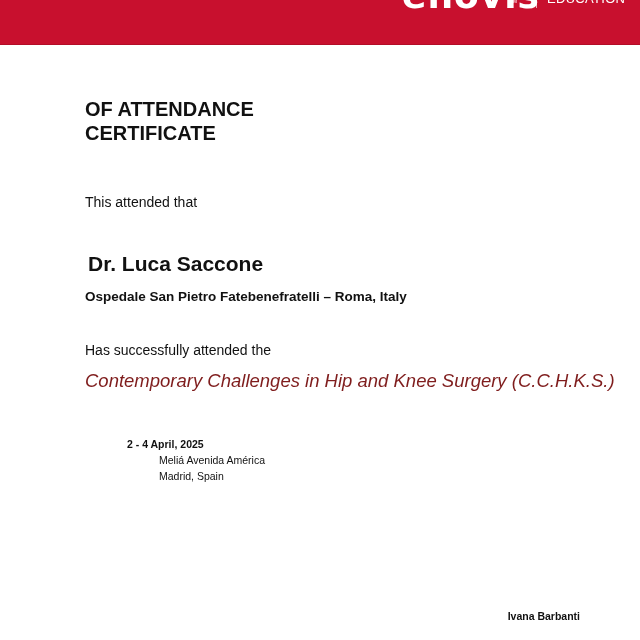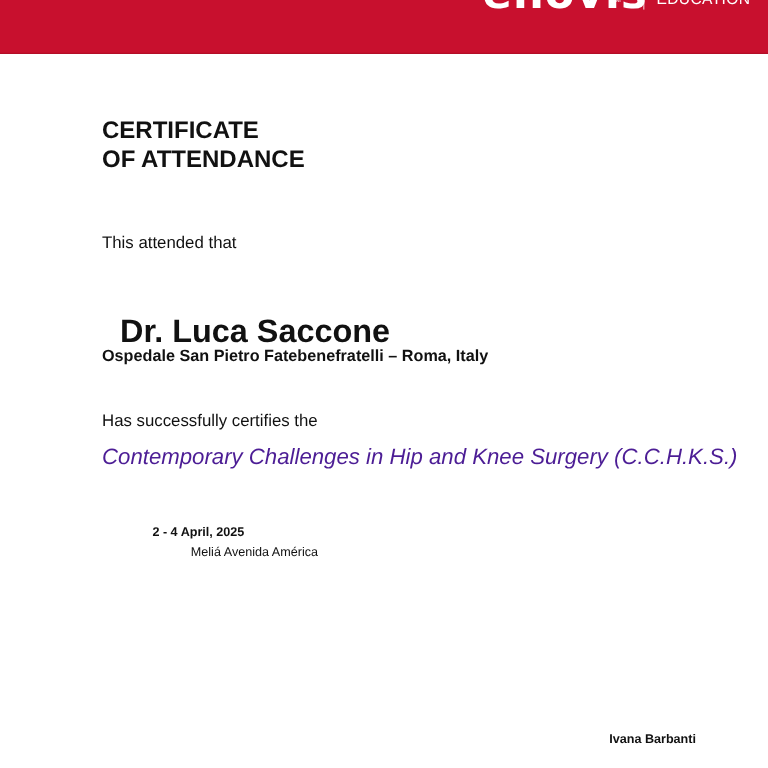--- a/index.html
+++ b/index.html
@@ -42,35 +42,35 @@
       font-weight: bold; font-size: 20px; line-height: 24px;
       margin: 0;
     }
     .title span { display: block; }
     .certifies {
       position: absolute; left: 85px; top: 193px;
       font-size: 14px; line-height: 18px;
     }
     .name {
       position: absolute; left: 84px; top: 244px;
-      font-weight: bold; font-size: 27px; line-height: 32px;
-      margin: 16px;
+      font-weight: bold; font-size: 21px; line-height: 32px;
+      margin: 4px;
     }
     .affiliation {
       position: absolute; left: 85px; top: 288px;
       font-weight: bold; font-size: 13.5px; line-height: 17px;
     }
     .attended {
       position: absolute; left: 85px; top: 341px;
       font-size: 14px; line-height: 18px;
     }
     .course {
       position: absolute; left: 85px; top: 370px;
       font-style: italic; font-size: 18.5px; line-height: 22px;
-      color: #4c1d95;
+      color: #7f1d1d;
     }
     .event-details {
       position: absolute; left: 85px; top: 436px;
       font-size: 10.5px; line-height: 16px; margin-left: 42px;
     }
     .event-details .date { font-weight: bold; display: block; }
     .event-details .venue, .event-details .city { display: block; padding-left: 32px; }
     .signature {
       position: absolute; right: 60px; top: 609px;
       text-align: left; font-size: 10.5px; line-height: 15px;
@@ -82,34 +82,35 @@
 <body>
 
 <div class="header-band">
   <div class="logo-word">enovis</div>
   <div class="logo-tm">TM</div>
   <div class="logo-sep"></div>
   <div class="logo-edu">EDUCATION</div>
 </div>
 
 <h1 class="title">
+  <span>OF ATTENDANCE</span>
   <span>CERTIFICATE</span>
-  <span>OF ATTENDANCE</span>
 </h1>
 
 <div class="certifies">This attended that</div>
 
 <h2 class="name">Dr. Luca Saccone</h2>
 
 <div class="affiliation">Ospedale San Pietro Fatebenefratelli – Roma, Italy</div>
 
-<div class="attended">Has successfully certifies the</div>
+<div class="attended">Has successfully attended the</div>
 
 <div class="course">Contemporary Challenges in Hip and Knee Surgery (C.C.H.K.S.)</div>
 
 <div class="event-details">
   <span class="date">2 - 4 April, 2025</span>
   <span class="venue">Meliá Avenida América</span>
+  <span class="city">Madrid, Spain</span>
 </div>
 
 <div class="signature">
   <span class="signer">Ivana Barbanti</span>
 </div>
 
 </body></html>

